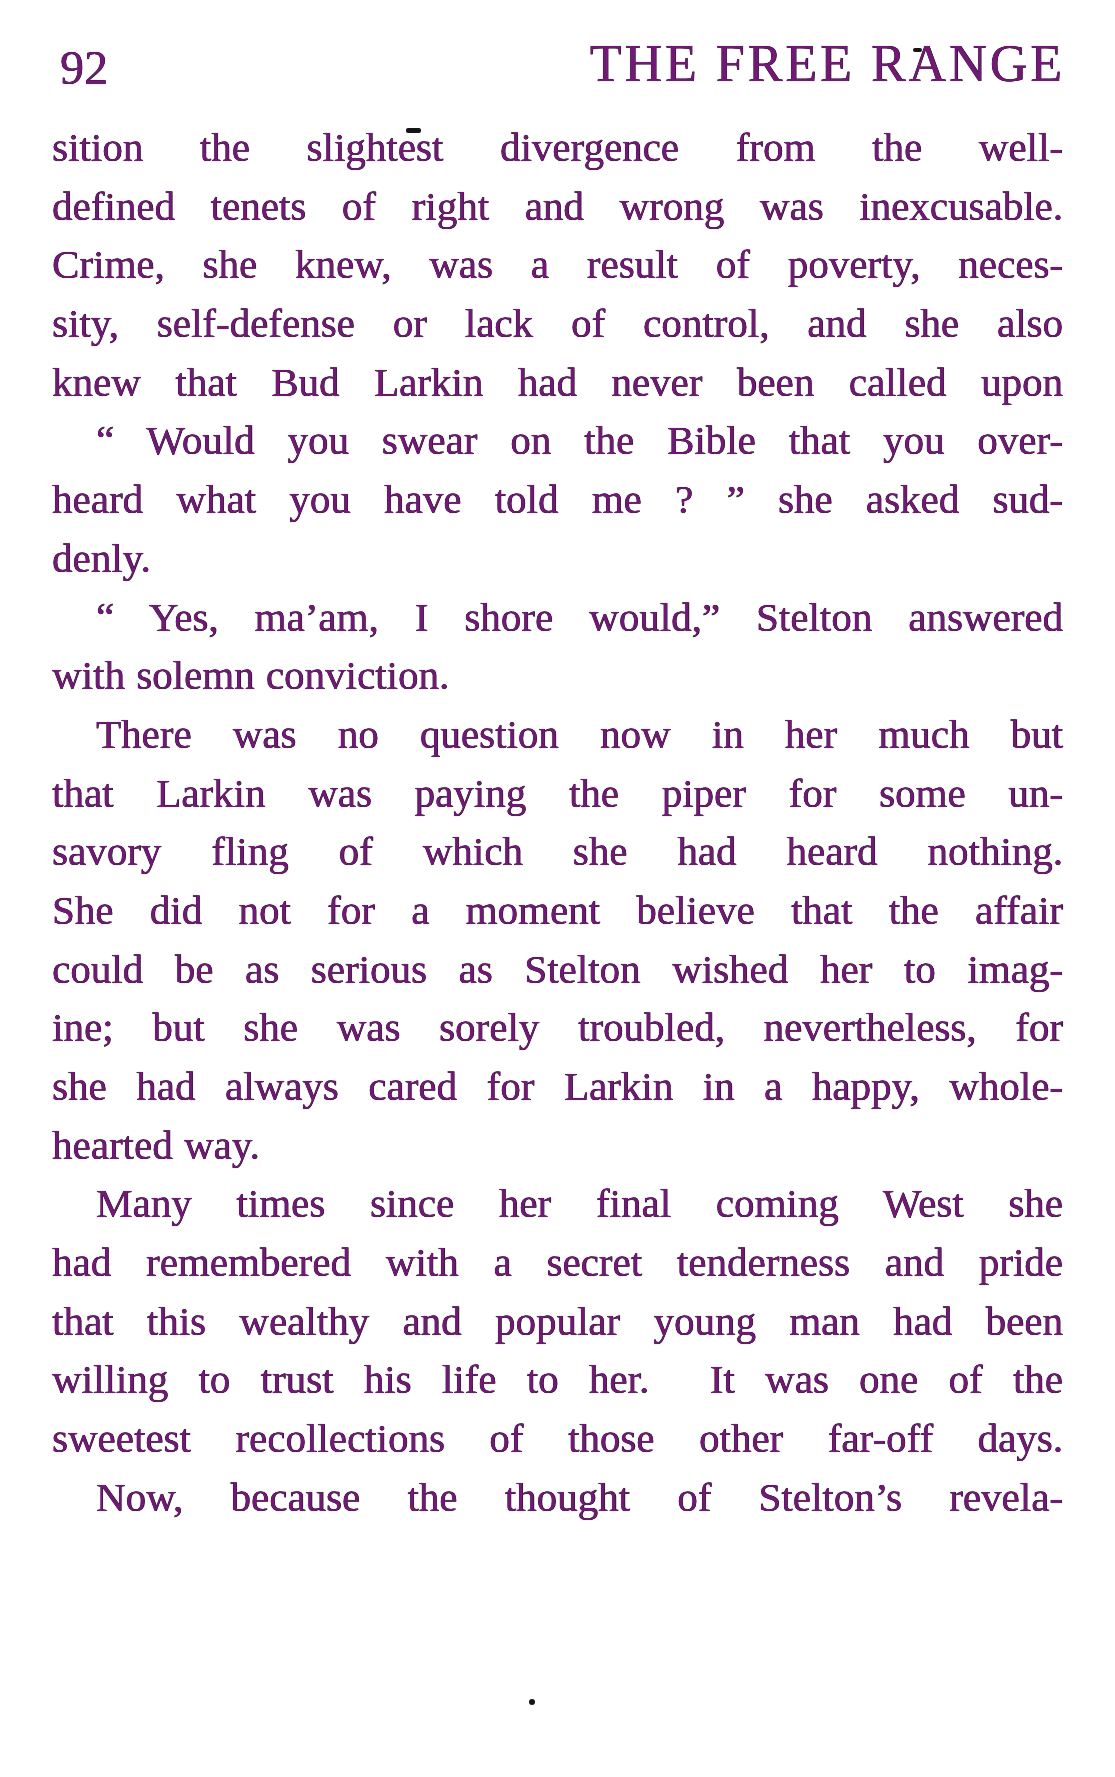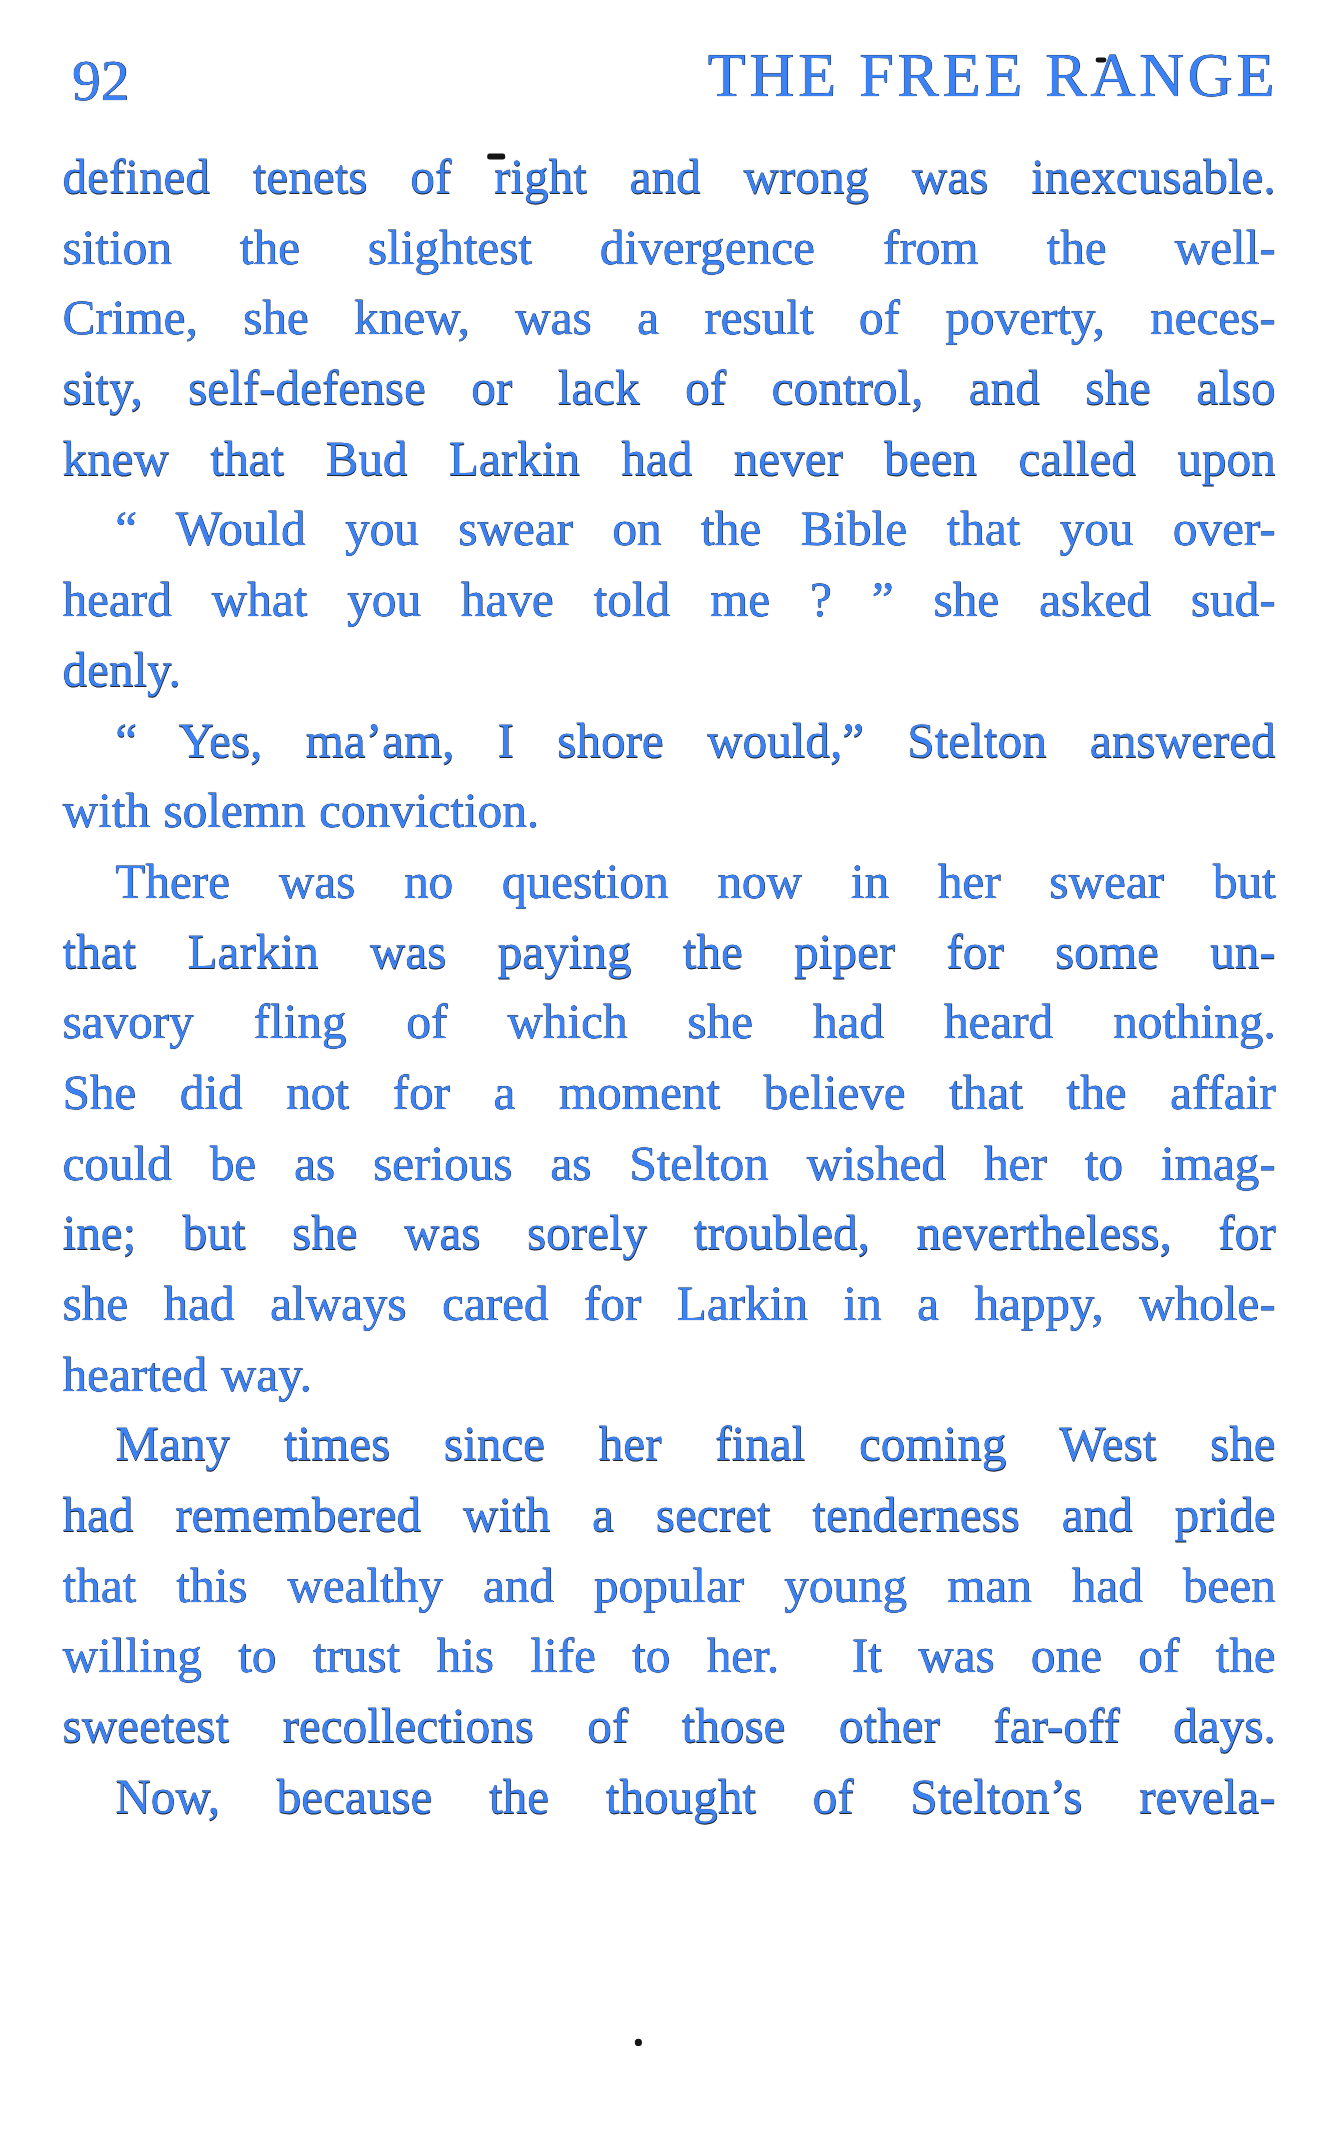--- a/index.html
+++ b/index.html
@@ -7,21 +7,21 @@
     padding: 0;
     background: #ffffff;
   }
   .page {
     position: relative;
     width: 1115px;
     height: 1777px;
     background: #ffffff;
     overflow: hidden;
     font-family: "Liberation Serif", "DejaVu Serif", serif;
-    color: #3b82f6;
+    color: #701a75;
   }
   .ink {
     text-shadow: 0 0 0.7px #000, 0.3px 0.3px 0.4px rgba(0,0,0,0.85);
   }
   .header {
     position: absolute;
     top: 34px;
     left: 52px;
     right: 50px;
     height: 62px;
@@ -83,40 +83,40 @@
 <div class="page">
 
   <div class="header">
     <span class="page-num ink">92</span>
     <h1 class="running-title ink">THE FREE RANGE</h1>
   </div>
 
   <div class="text-block">
 
     <div class="para">
+      <div class="ln ink">sition the slightest divergence from the well-</div>
       <div class="ln ink">defined tenets of right and wrong was inexcusable.</div>
-      <div class="ln ink">sition the slightest divergence from the well-</div>
       <div class="ln ink">Crime, she knew, was a result of poverty, neces-</div>
       <div class="ln ink">sity, self-defense or lack of control, and she also</div>
       <div class="ln ink">knew that Bud Larkin had never been called upon</div>
     </div>
 
     <div class="para">
       <div class="ln ind ink">“ Would you swear on the Bible that you over-</div>
       <div class="ln ink">heard what you have told me ? ” she asked sud-</div>
       <div class="ln end ink">denly.</div>
     </div>
 
     <div class="para">
       <div class="ln ind ink">“ Yes, ma’am, I shore would,” Stelton answered</div>
       <div class="ln end ink">with solemn conviction.</div>
     </div>
 
     <div class="para">
-      <div class="ln ind ink">There was no question now in her swear but</div>
+      <div class="ln ind ink">There was no question now in her much but</div>
       <div class="ln ink">that Larkin was paying the piper for some un-</div>
       <div class="ln ink">savory fling of which she had heard nothing.</div>
       <div class="ln ink">She did not for a moment believe that the affair</div>
       <div class="ln ink">could be as serious as Stelton wished her to imag-</div>
       <div class="ln ink">ine; but she was sorely troubled, nevertheless, for</div>
       <div class="ln ink">she had always cared for Larkin in a happy, whole-</div>
       <div class="ln end ink">hearted way.</div>
     </div>
 
     <div class="para">

